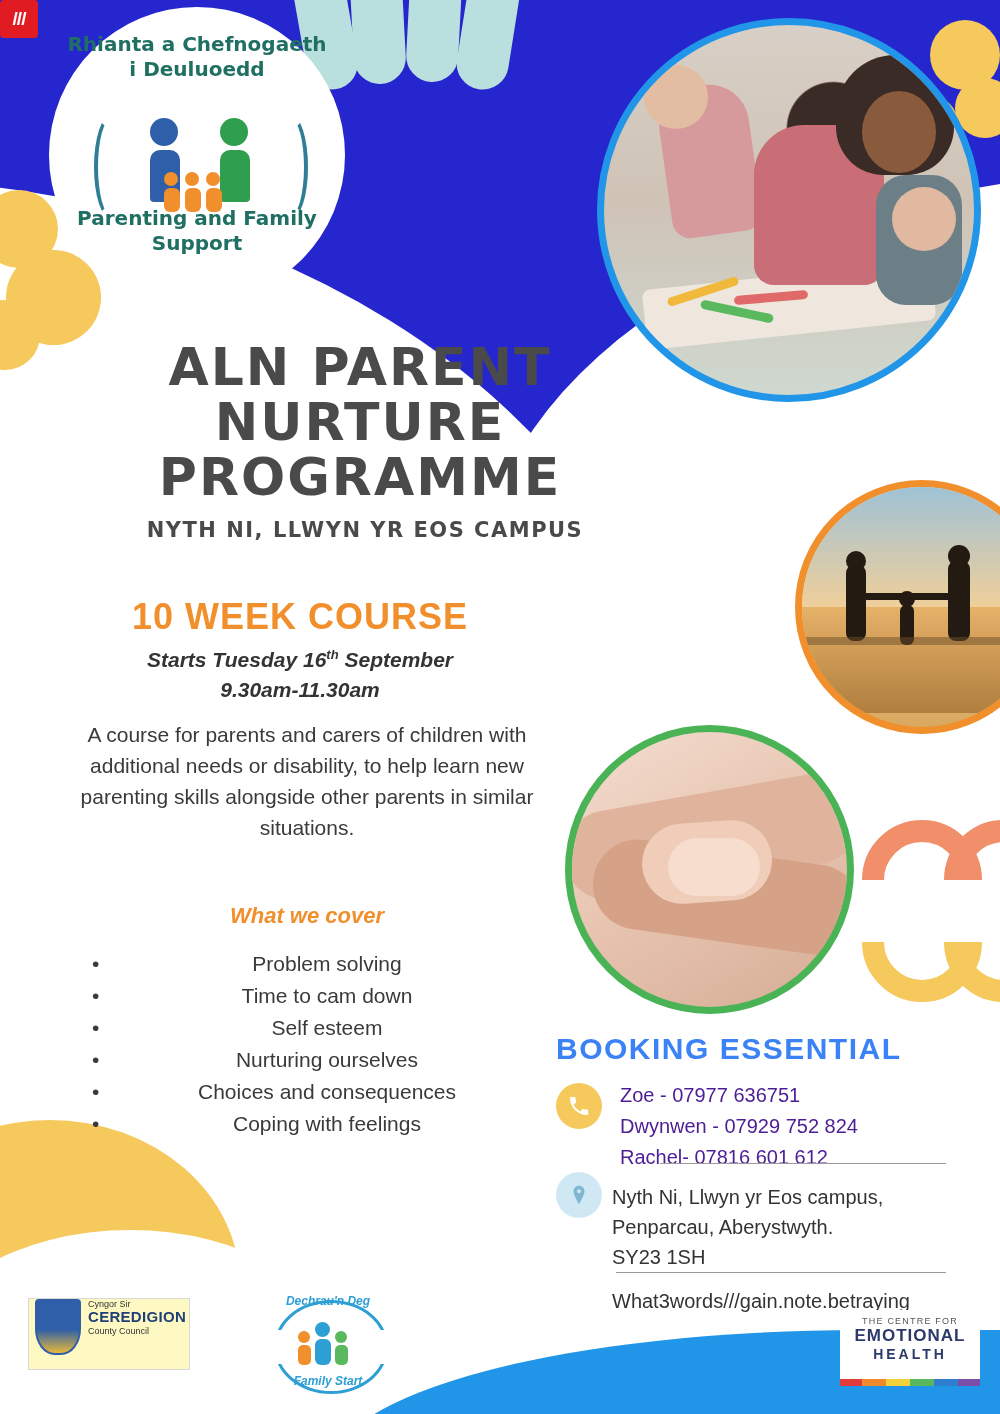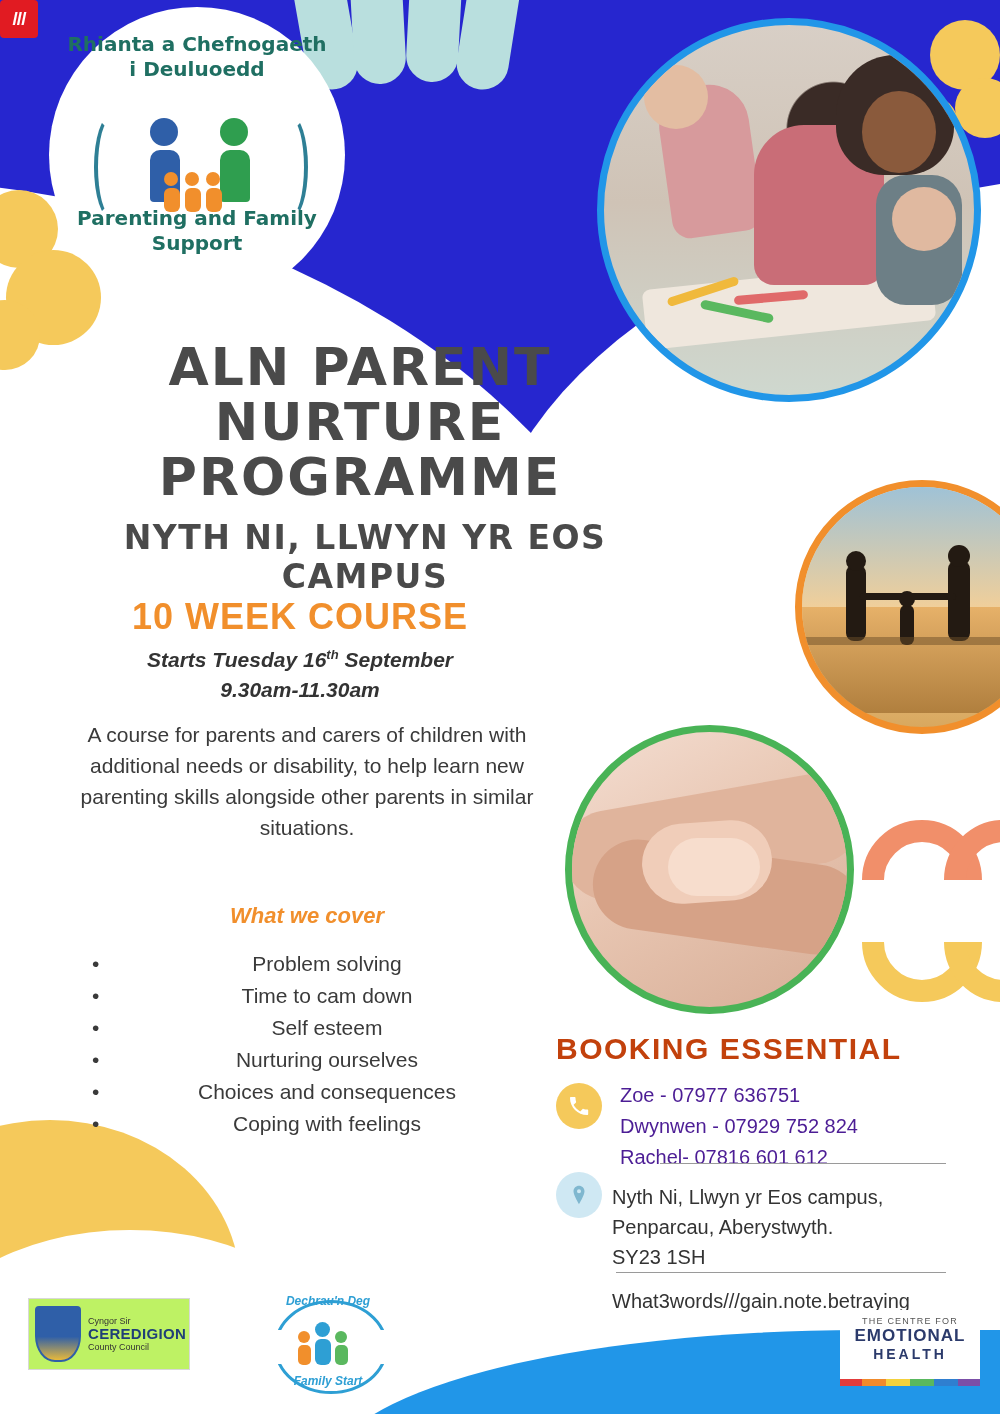--- a/index.html
+++ b/index.html
@@ -163,21 +163,21 @@
     font-weight:bold;
     font-size:52px; line-height:1.06;
     color:#4a4a4a;
     letter-spacing:2px;
   }
   .subtitle {
     position:absolute; left:40px; top:518px; width:650px;
     text-align:center;
     font-family:"DejaVu Sans", sans-serif;
     font-weight:bold;
-    font-size:33px; color:#4a4a4a; letter-spacing:1.5px;
+    font-size:21px; color:#4a4a4a; letter-spacing:1.5px;
   }
   .weeks {
     position:absolute; left:60px; top:596px; width:480px;
     text-align:center;
     font-size:36px; font-weight:bold; color:#f18f2c; letter-spacing:1px;
   }
   .starts {
     position:absolute; left:70px; top:645px; width:460px;
     text-align:center; font-style:italic; font-weight:bold;
     font-size:21px; color:#333; line-height:1.45;
@@ -209,21 +209,21 @@
     background:#6ec46f; border-radius:32px;
     display:flex; align-items:center; justify-content:center;
     color:#3d3d3d; font-family:"DejaVu Sans", sans-serif; font-weight:bold;
     font-size:34px; letter-spacing:1.5px;
     z-index:9;
   }
 
   
   .booking-head {
     position:absolute; left:556px; top:1032px;
-    font-size:30px; font-weight:bold; color:#c2410c; letter-spacing:1.5px;
+    font-size:30px; font-weight:bold; color:#3b82f6; letter-spacing:1.5px;
   }
   .icon-circle {
     position:absolute; border-radius:50%;
     display:flex; align-items:center; justify-content:center;
   }
   .phone-circle { left:556px; top:1083px; width:46px; height:46px; background:#f5c95b; }
   .pin-circle  { left:556px; top:1172px; width:46px; height:46px; background:#cfe8f3; }
   .w3w-square  { left:556px; top:1285px; width:38px; height:38px; background:#e11b22; border-radius:4px;
                  display:flex; align-items:center; justify-content:center; }
   .w3w-square span { color:#fff; font-weight:bold; font-size:19px; letter-spacing:-1px; }
@@ -242,22 +242,22 @@
   }
   .rule {
     position:absolute; height:1px; background:#9a9a9a;
   }
   .rule-1 { left:660px; top:1163px; width:286px; }
   .rule-2 { left:616px; top:1272px; width:330px; }
 
   
   .ccc-logo {
     position:absolute; left:28px; top:1298px; width:160px; height:70px;
-    background:#bef264; border:1px solid #d8d8d8; z-index:9;
-    display:flex; align-items:center;
+    background:#fef9c3; border:1px solid #d8d8d8; z-index:9;
+    display:flex; align-items:flex-start;
   }
   .ccc-crest {
     width:42px; height:52px; margin-left:6px;
     background:linear-gradient(180deg,#2f5fa8 0%, #2f5fa8 55%, #e8b93a 100%);
     border-radius:4px 4px 20px 20px / 4px 4px 26px 26px;
     border:2px solid #2f5fa8;
   }
   .ccc-txt { margin-left:7px; line-height:1.12; }
   .ccc-txt .l1 { font-size:9px; color:#333; }
   .ccc-txt .l2 { font-size:15px; font-weight:bold; color:#1f3f77; letter-spacing:.3px; }

